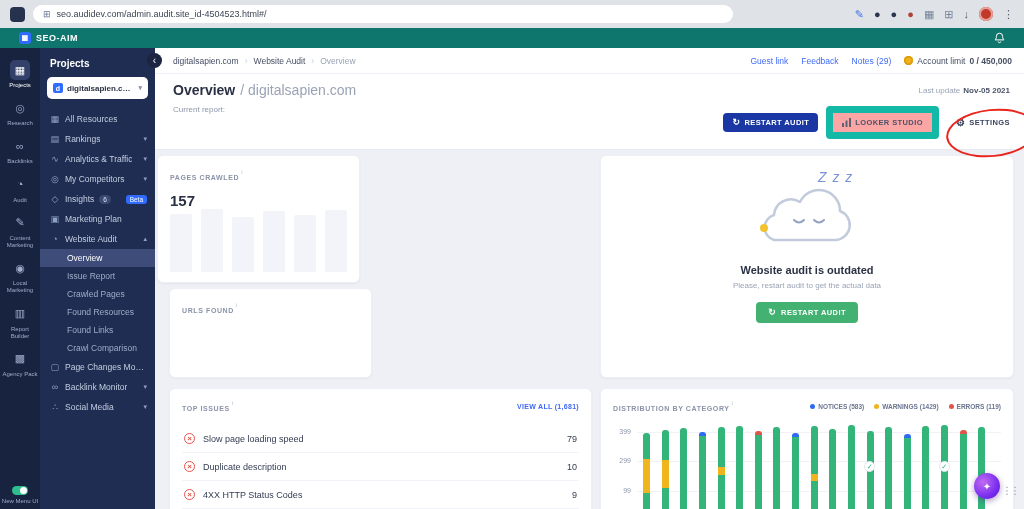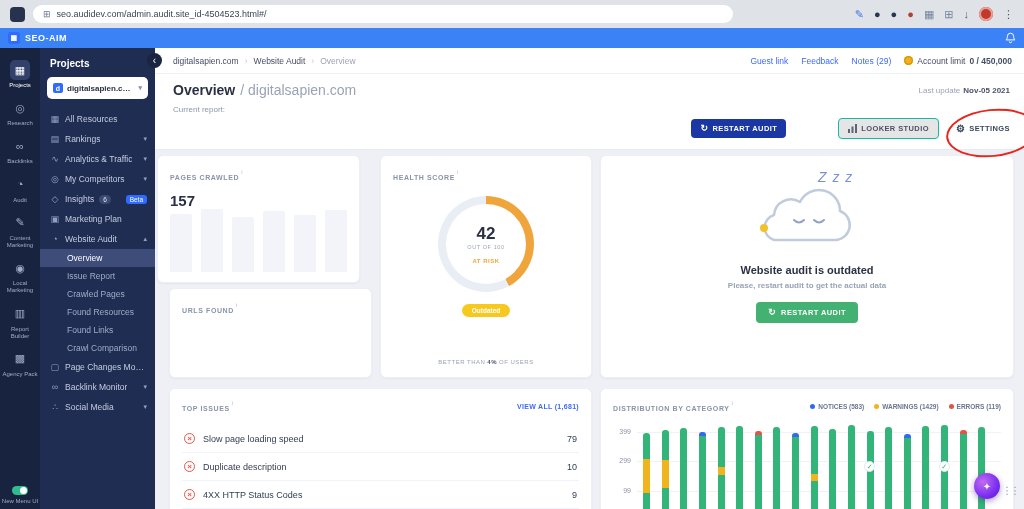--- a/index.html
+++ b/index.html
@@ -8,21 +8,21 @@
   
   .chrome{position:absolute;top:0;left:0;right:0;height:28px;background:#dfe2e7;display:flex;align-items:center;padding:0 10px;gap:8px;z-index:20;}
   .winicon{width:15px;height:15px;border-radius:4px;background:#27324e;flex:0 0 auto;}
   .urlbar{flex:0 1 700px;height:18px;background:#fff;border-radius:9px;display:flex;align-items:center;gap:6px;padding:0 10px;font-size:9px;color:#3c4454;}
   .urlbar .uico{color:#6b7690;font-size:9px;}
   .chrome-icons{margin-left:auto;display:flex;align-items:center;gap:10px;font-size:11px;color:#4a5468;}
   .cicon{cursor:pointer;line-height:1;}
   .avatar{width:14px;height:14px;border-radius:50%;background:#c0392b;box-shadow:inset 0 0 0 2px #e8a19a;cursor:pointer;}
 
   
-  .appbar{position:absolute;top:28px;left:0;right:0;height:20px;background:#3b82f6;display:flex;align-items:center;padding:0 8px;color:#fff;z-index:15;}
+  .appbar{position:absolute;top:28px;left:0;right:0;height:20px;background:#0f766e;display:flex;align-items:center;padding:0 19px;color:#fff;z-index:15;}
   .logo{display:flex;align-items:center;gap:5px;font-size:9px;font-weight:bold;letter-spacing:.5px;}
   .logo-mark{width:12px;height:12px;border-radius:3px;background:#2f6bff;display:grid;place-items:center;font-size:7px;color:#fff;}
   .bell{margin-left:auto;cursor:pointer;display:flex;}
 
   
   .rail{position:absolute;top:48px;bottom:0;left:0;width:40px;background:#18233f;display:flex;flex-direction:column;align-items:center;padding-top:8px;gap:1px;z-index:10;}
   .rail-item{width:40px;display:flex;flex-direction:column;align-items:center;gap:2px;padding:4px 0;color:#9fabc9;cursor:pointer;}
   .rail-item .ric{width:20px;height:20px;border-radius:5px;display:grid;place-items:center;font-size:11px;line-height:1;}
   .rail-item:nth-child(1){color:#fff;}
   .rail-item:nth-child(1) .ric{background:#33406a;color:#fff;}
@@ -66,21 +66,21 @@
   .page-title{font-size:14px;font-weight:bold;color:#2b3144;}
   .page-sub{font-size:14px;color:#9aa3b5;}
   .last-upd{position:absolute;right:14px;top:12px;font-size:8px;color:#9aa3b5;}
   .last-upd b{color:#4a5268;font-weight:bold;margin-left:3px;}
   .report-label{font-size:8px;color:#8d96a8;margin-top:7px;}
   .report-row{display:flex;align-items:center;margin-top:4px;}
   .datebox{display:flex;align-items:center;gap:5px;border:1px solid #d9dee8;border-radius:4px;padding:4px 9px;font-size:8.5px;color:#3c4560;background:#fff;cursor:pointer;}
   .head-btns{position:absolute;right:12px;bottom:10px;display:flex;gap:8px;align-items:center;}
   .btn{display:flex;align-items:center;gap:4px;font-size:7.5px;font-weight:bold;letter-spacing:.4px;border-radius:4px;padding:5px 9px;cursor:pointer;white-space:nowrap;}
   .btn-dark{background:#1a37a3;color:#fff;}
-  .btn-light{background:#e5e5e5;border:1px solid #14b8a6;color:#4a5268;margin-left:44px;}
+  .btn-light{background:#fca5a5;border:7px solid #14b8a6;color:#4a5268;}
   .btn-ghost{color:#3c4560;padding-right:2px;}
   .bi{font-size:9px;line-height:1;}
   .gear{font-size:10px;line-height:1;}
   .annotation{position:absolute;right:-14px;bottom:-8px;width:92px;height:48px;border:2.5px solid #e8261d;border-radius:50%;transform:rotate(-6deg);pointer-events:none;z-index:30;}
 
   
   .cards{position:relative;height:calc(100% - 102px);}
   .card{position:absolute;background:#fff;border-radius:6px;border:1px solid #eceff5;box-shadow:0 1px 2px rgba(20,30,60,.05);padding:10px 12px;}
   #cardA1{left:2px;top:5px;width:203px;height:128px;}
   #cardA2{left:14px;top:138px;width:203px;height:90px;}
@@ -98,21 +98,21 @@
   .gauge{width:96px;height:96px;border-radius:50%;display:grid;place-items:center;margin-top:12px;background:#e9edf4;}
   .gauge-inner{width:80px;height:80px;border-radius:50%;background:#fff;display:flex;flex-direction:column;align-items:center;justify-content:center;}
   .score{font-size:17px;font-weight:bold;color:#2b3144;line-height:1;}
   .outof{font-size:5.5px;color:#9aa3b5;letter-spacing:.6px;margin-top:2px;}
   .atrisk{font-size:6px;color:#f0a43c;font-weight:bold;letter-spacing:.5px;margin-top:8px;}
   .pill-outdated{margin-top:12px;background:#f7c81e;color:#fff;font-size:6.5px;font-weight:bold;padding:3px 10px;border-radius:9px;}
   .better{position:absolute;bottom:12px;left:0;right:0;text-align:center;font-size:6px;color:#9aa3b5;letter-spacing:.5px;}
   .better b{color:#4a5268;margin:0 2px;}
 
   .oc-title{font-size:11px;font-weight:bold;color:#2b3144;margin-top:6px;}
-  .oc-sub{font-size:8px;color:#9aa3b5;margin-top:5px;font-weight:bold;}
+  .oc-sub{font-size:8px;color:#9aa3b5;margin-top:5px;}
   .green-btn{margin-top:12px;background:#43b171;color:#fff;font-size:7.5px;font-weight:bold;letter-spacing:.4px;border-radius:4px;padding:6px 12px;display:flex;gap:5px;align-items:center;cursor:pointer;}
 
   .card-head{display:flex;justify-content:space-between;align-items:center;}
   .viewall{font-size:7px;font-weight:bold;color:#3f6af5;cursor:pointer;letter-spacing:.3px;}
   .issues{margin-top:10px;}
   .issue-row{display:flex;align-items:center;gap:8px;padding:8px 2px;border-bottom:1px solid #f1f3f8;font-size:9px;color:#333c52;cursor:pointer;}
   .err-ic{width:11px;height:11px;border-radius:50%;border:1.5px solid #e2574c;color:#e2574c;font-size:8px;font-weight:bold;display:grid;place-items:center;line-height:1;flex:0 0 auto;}
   .issue-count{margin-left:auto;}
 
   .legend{display:flex;gap:10px;align-items:center;font-size:6.5px;font-weight:bold;color:#6b7590;}
@@ -382,36 +382,20 @@
           <div class="sb" style="height: 61px;"></div>
           <div class="sb" style="height: 57px;"></div>
           <div class="sb" style="height: 62px;"></div>
         </div>
     </div>
 
     <div class="card" id="cardA2">
       <span class="card-title">URLS FOUND</span><span class="info-sup">i</span>
     </div>
 
-    <div class="card" id="cardB">
-      <span class="card-title">HEALTH SCORE</span><span class="info-sup">i</span>
-      <div class="gauge-wrap">
-        <div class="gauge" style="background: conic-gradient(rgb(240, 164, 60) 0deg, rgb(240, 164, 60) 42%, rgb(233, 237, 244) 0deg);">
-          <div class="gauge-inner">
-            <span class="score">42</span>
-            <span class="outof">OUT OF 100</span>
-            <span class="atrisk">AT RISK</span>
-          </div>
-        </div>
-        <span class="pill-outdated">Outdated</span>
-      </div>
-      <div class="better">
-        <span>BETTER THAN</span><b>4%</b><span>OF USERS</span>
-      </div>
-    </div>
 
     <div class="card" id="cardC">
       <svg width="150" height="92" viewBox="0 0 150 92">
         <text x="86" y="16" font-size="14" font-style="italic" fill="#7b90d9" letter-spacing="1">Z z z</text>
         <path d="M42 74 h62 a15 15 0 0 0 4 -29 a21 21 0 0 0 -40 -9 a17 17 0 0 0 -26 13 a13 13 0 0 0 0 25 z" fill="#fff" stroke="#c2cbdc" stroke-width="2.5" stroke-linejoin="round"></path>
         <path d="M62 54 q5 5 10 0" stroke="#93a3c0" stroke-width="2" fill="none" stroke-linecap="round"></path>
         <path d="M82 54 q5 5 10 0" stroke="#93a3c0" stroke-width="2" fill="none" stroke-linecap="round"></path>
         <circle cx="32" cy="62" r="4" fill="#f2c22e"></circle>
       </svg>
       <div class="oc-title">Website audit is outdated</div>

